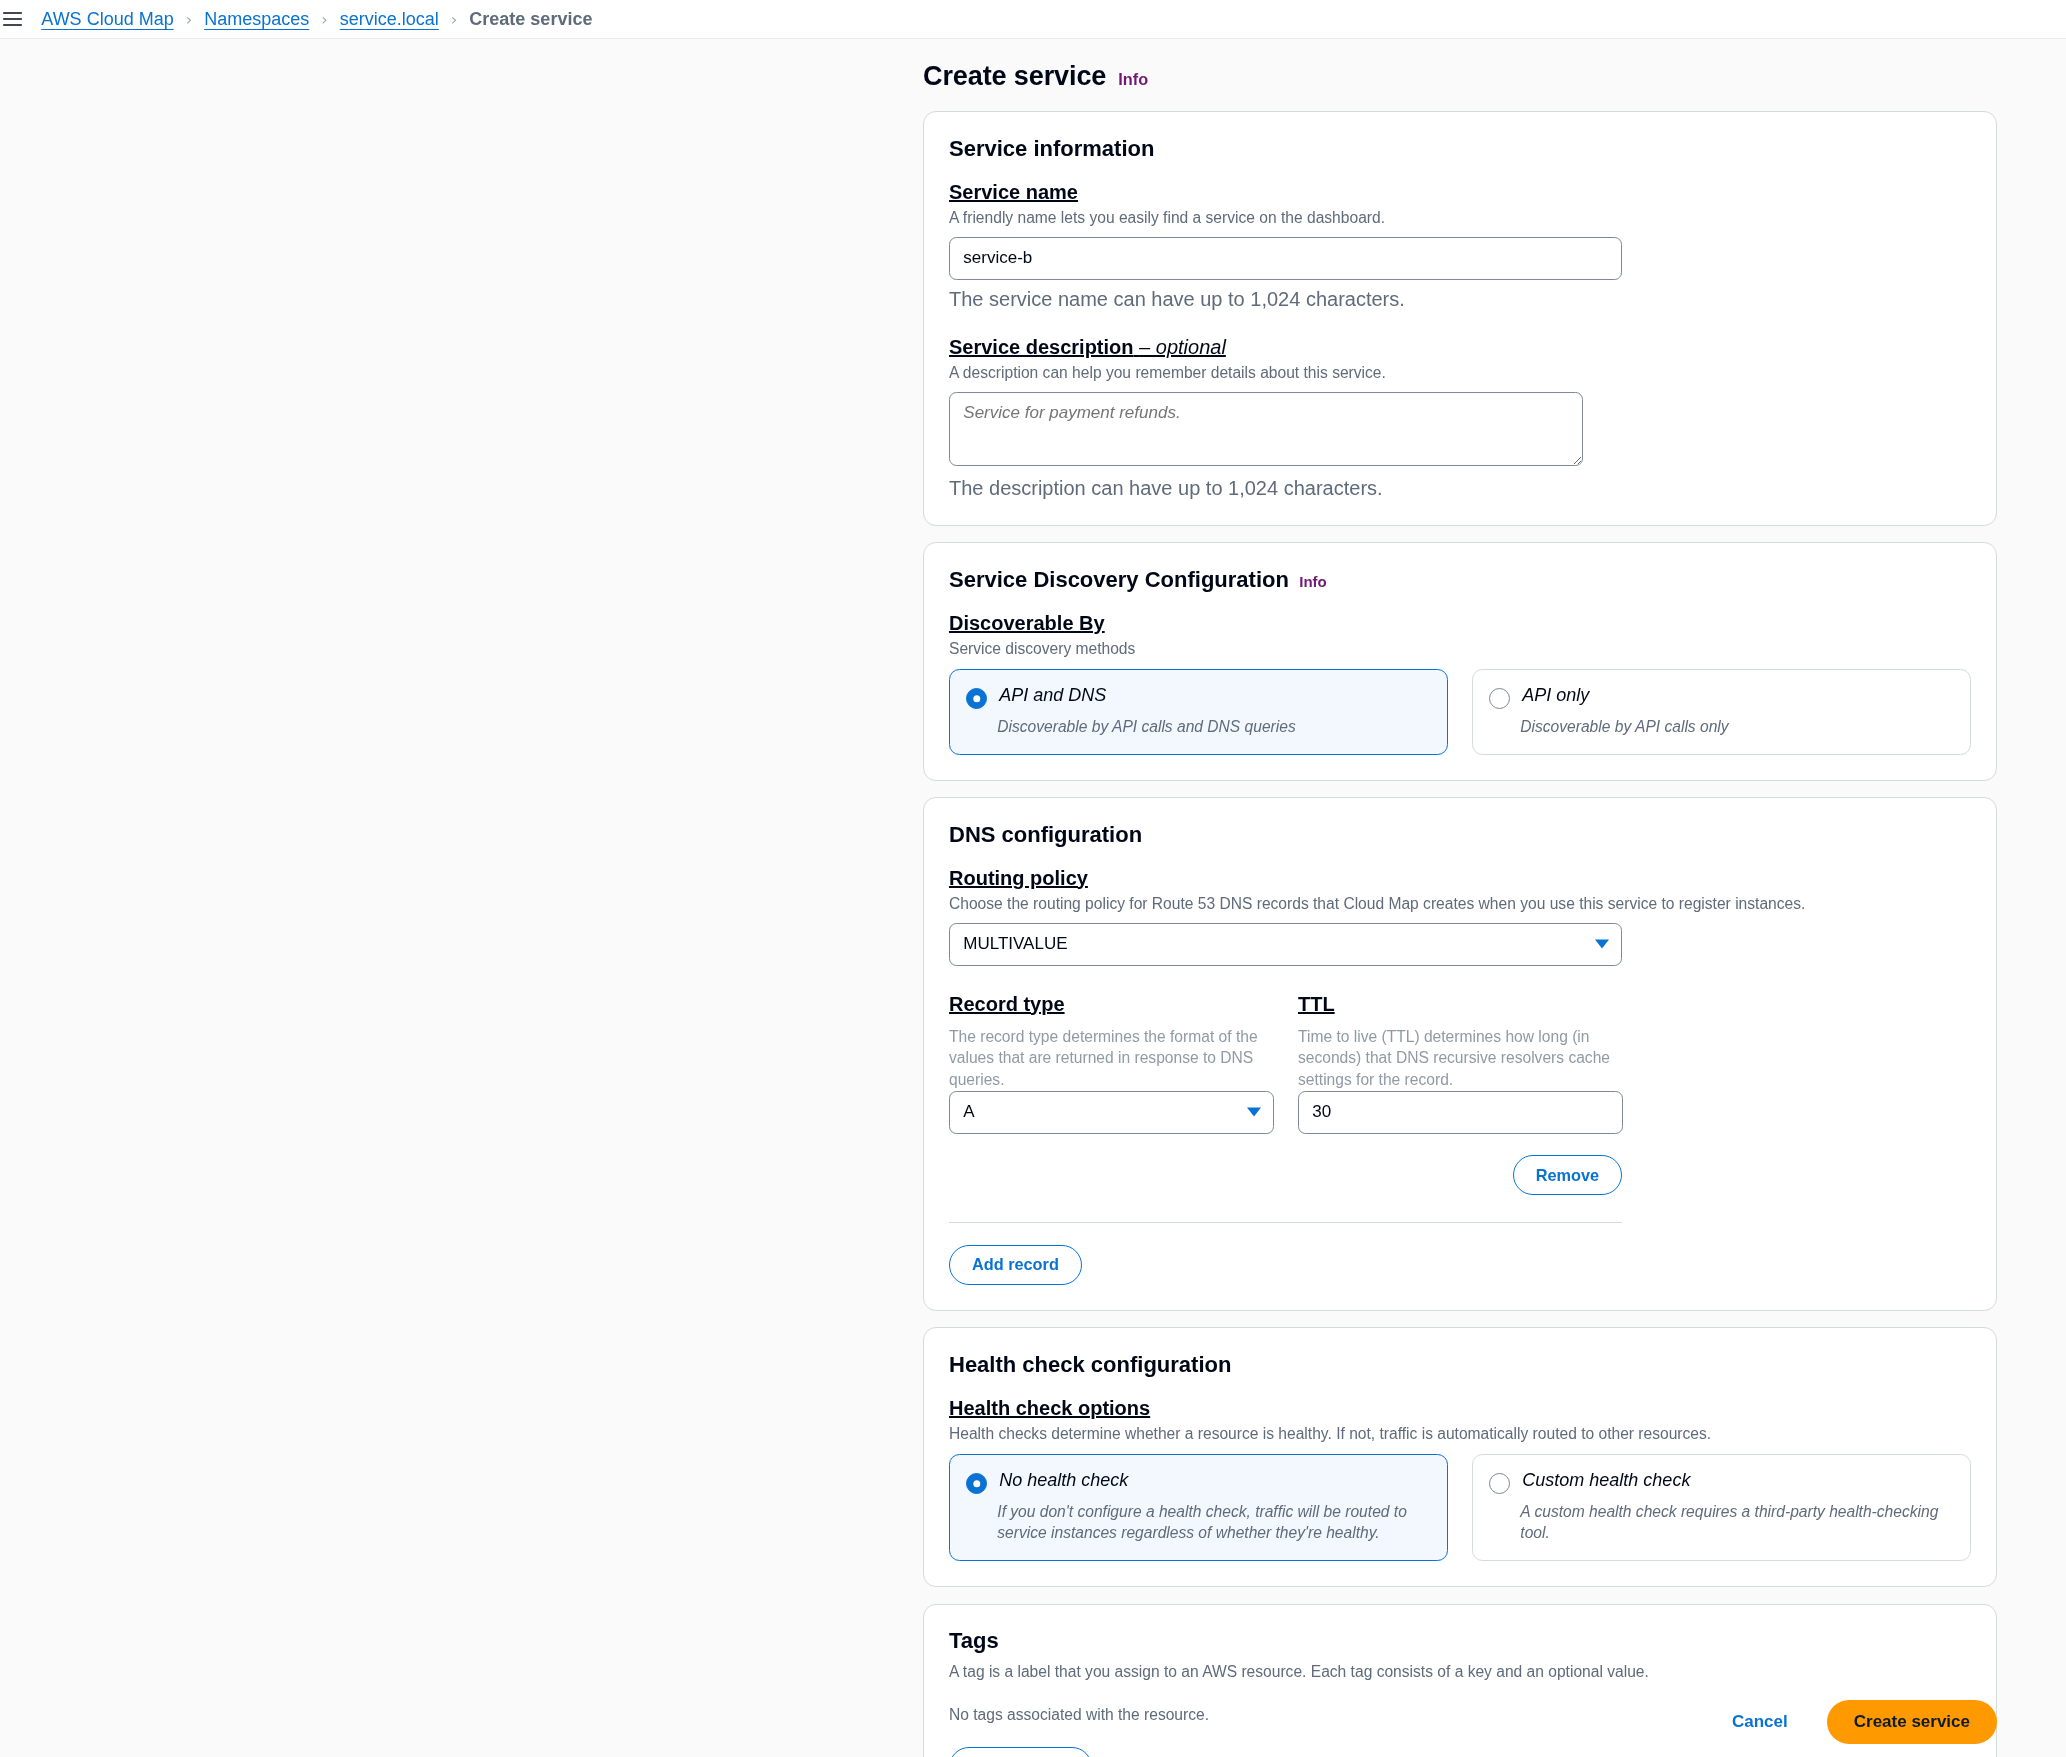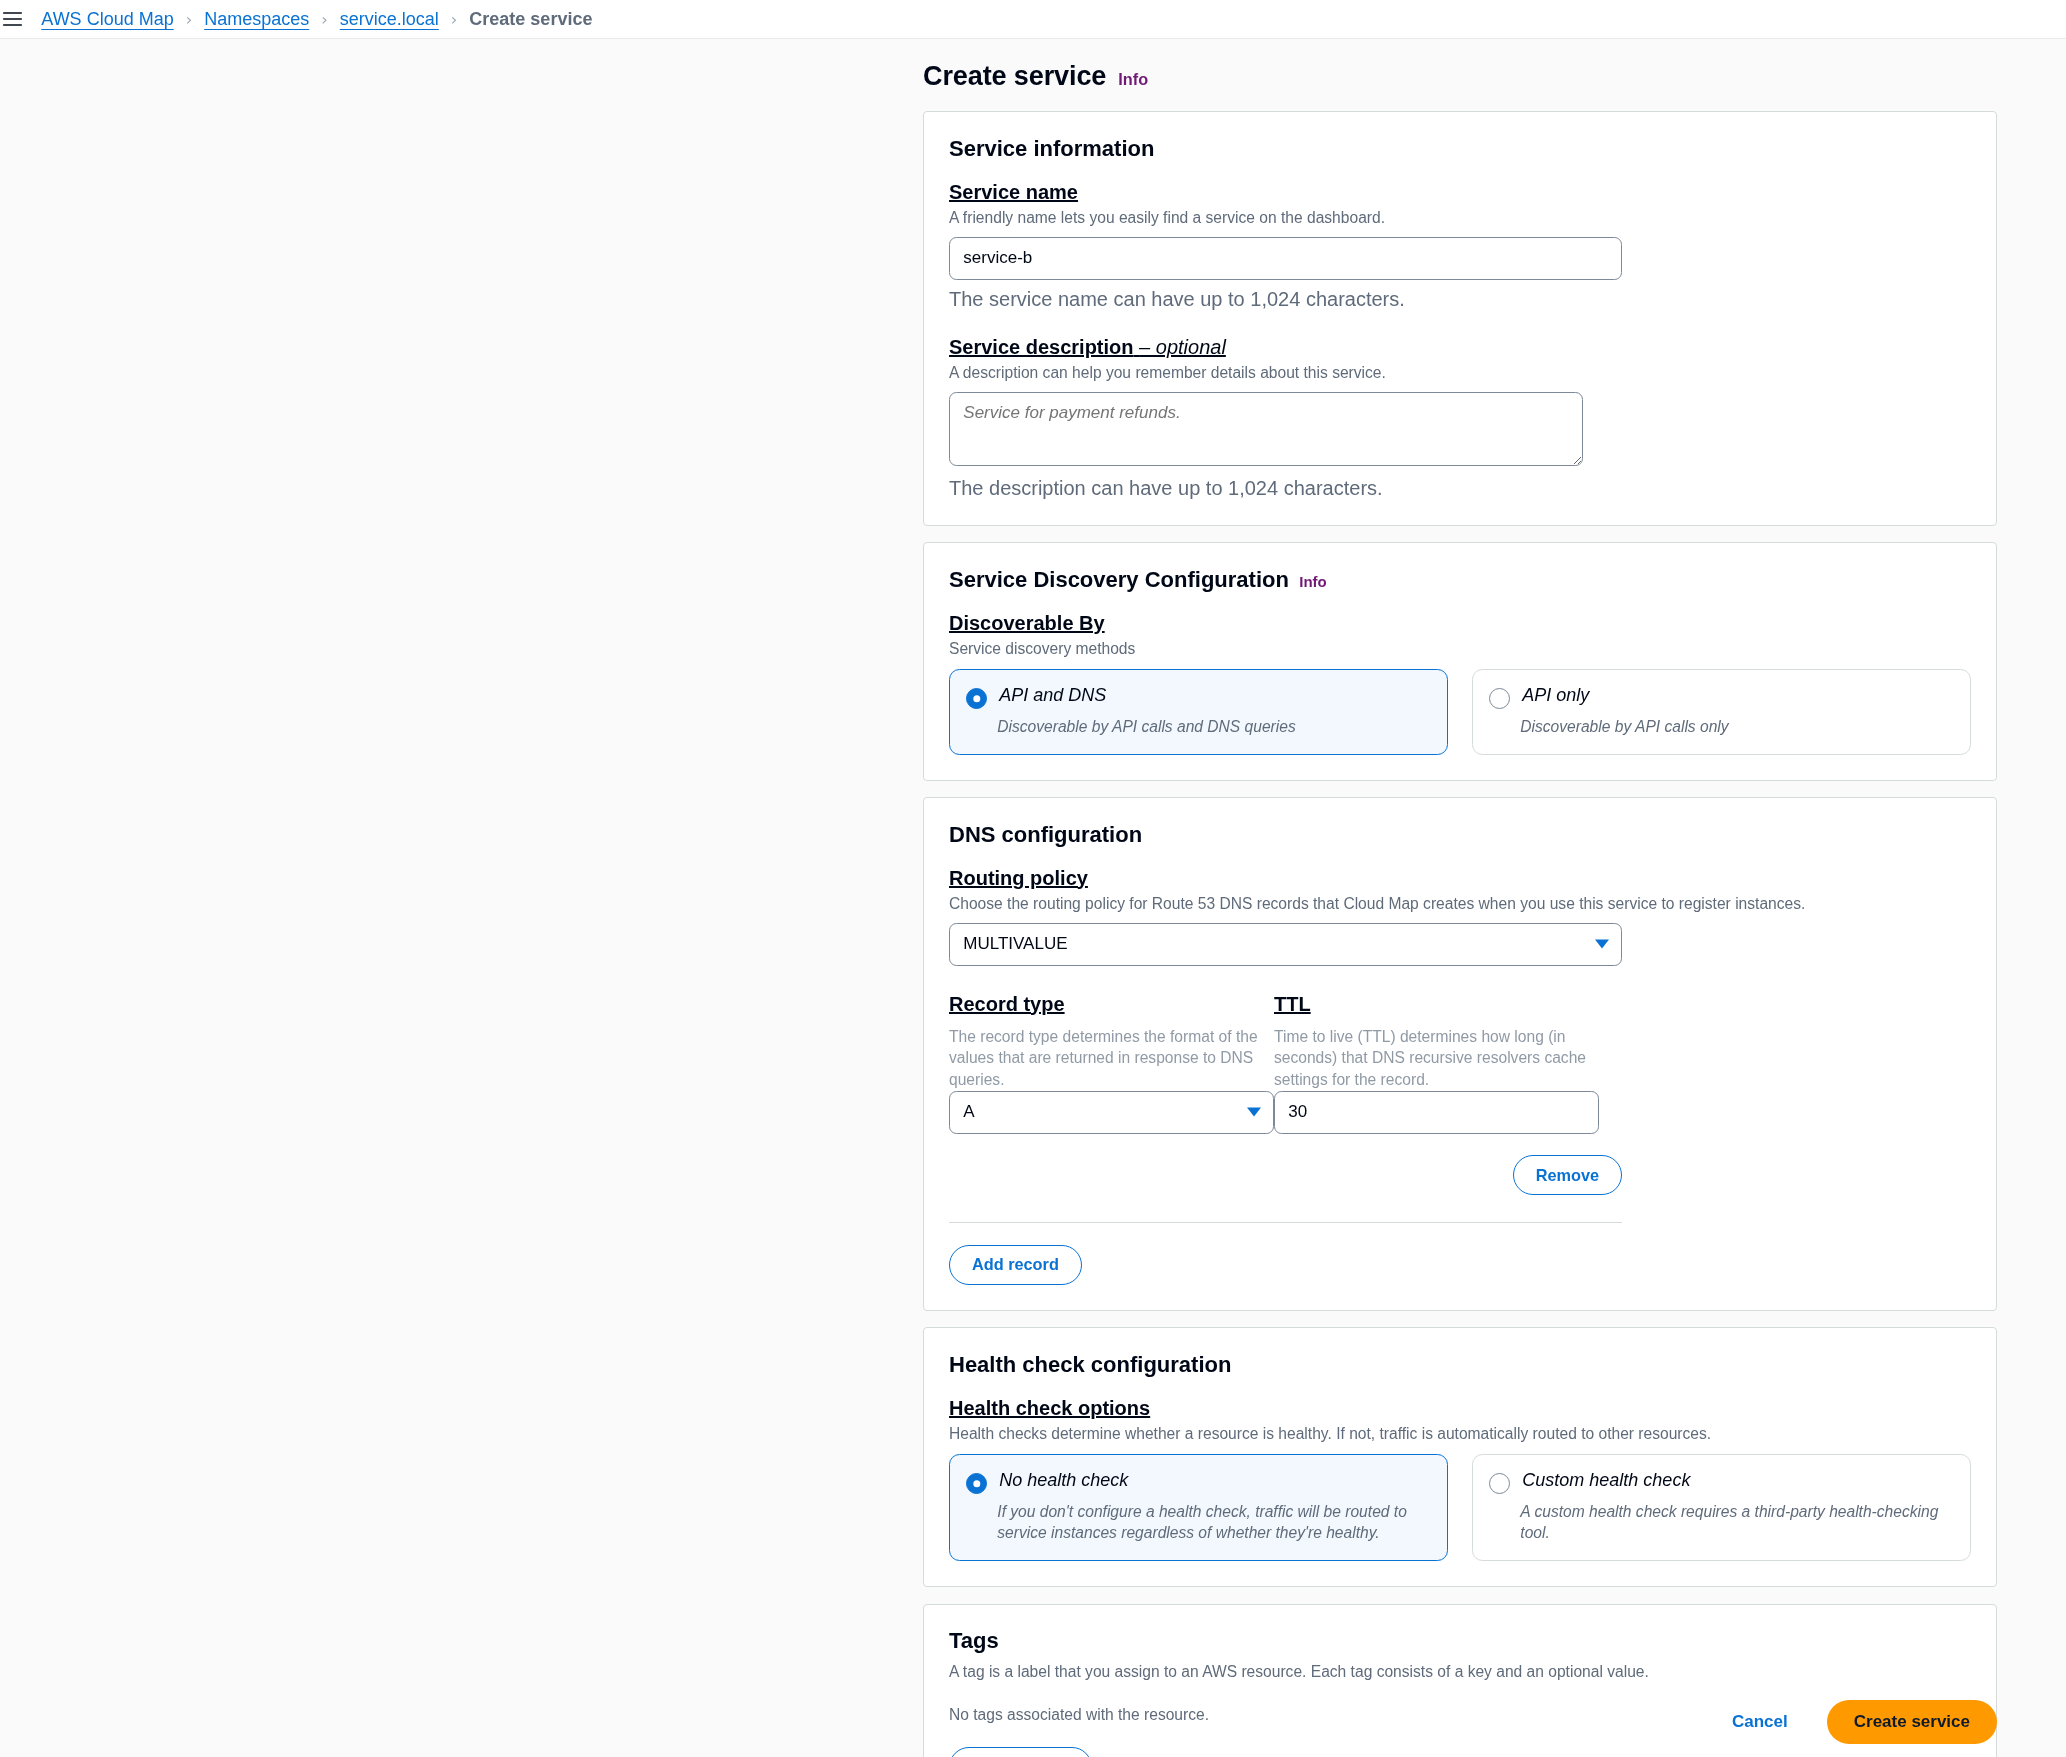--- a/index.html
+++ b/index.html
@@ -57,21 +57,21 @@
     color: #000716;
   }
   .info-link {
     color: #701a75; font-size: 16.3px; font-weight: 700;
     margin-left: 12px; cursor: pointer; text-align: right;
   }
 
   .card {
     background: #ffffff;
     border: 0.7px solid #d5dbdb;
-    border-radius: 4px;
+    border-radius: 13px;
     padding: 22px 25px 25px 25px;
     margin-bottom: 16.3px;
   }
   .card-title {
     font-size: 22px; font-weight: 700; color: #000716;
     margin: 1.5px 0 19px 0;
     display: flex; align-items: baseline;
   }
   .card-title .info-link { font-size: 15px; margin-left: 10.4px; }
 
@@ -197,21 +197,21 @@
     cursor: pointer;
     font-family: "Liberation Sans", sans-serif;
   }
   .link-btn {
     color: #0972d3; font-size: 17px; font-weight: 700;
     background: none; border: none; cursor: pointer;
     font-family: "Liberation Sans", sans-serif;
   }
 
   
-  .record-row { display: flex; }
+  .record-row { display: flex; gap: 24px; }
   .record-col-a { width: 325px; }
   .record-col-b { width: 325px; }
   .col-desc {
     font-size: 15.6px; color: #909aa5; line-height: 1.38;
     margin-top: 10.4px; min-height: 65px;
   }
   .remove-row {
     width: 673px;
     display: flex; justify-content: flex-end;
     margin-top: 21px;

